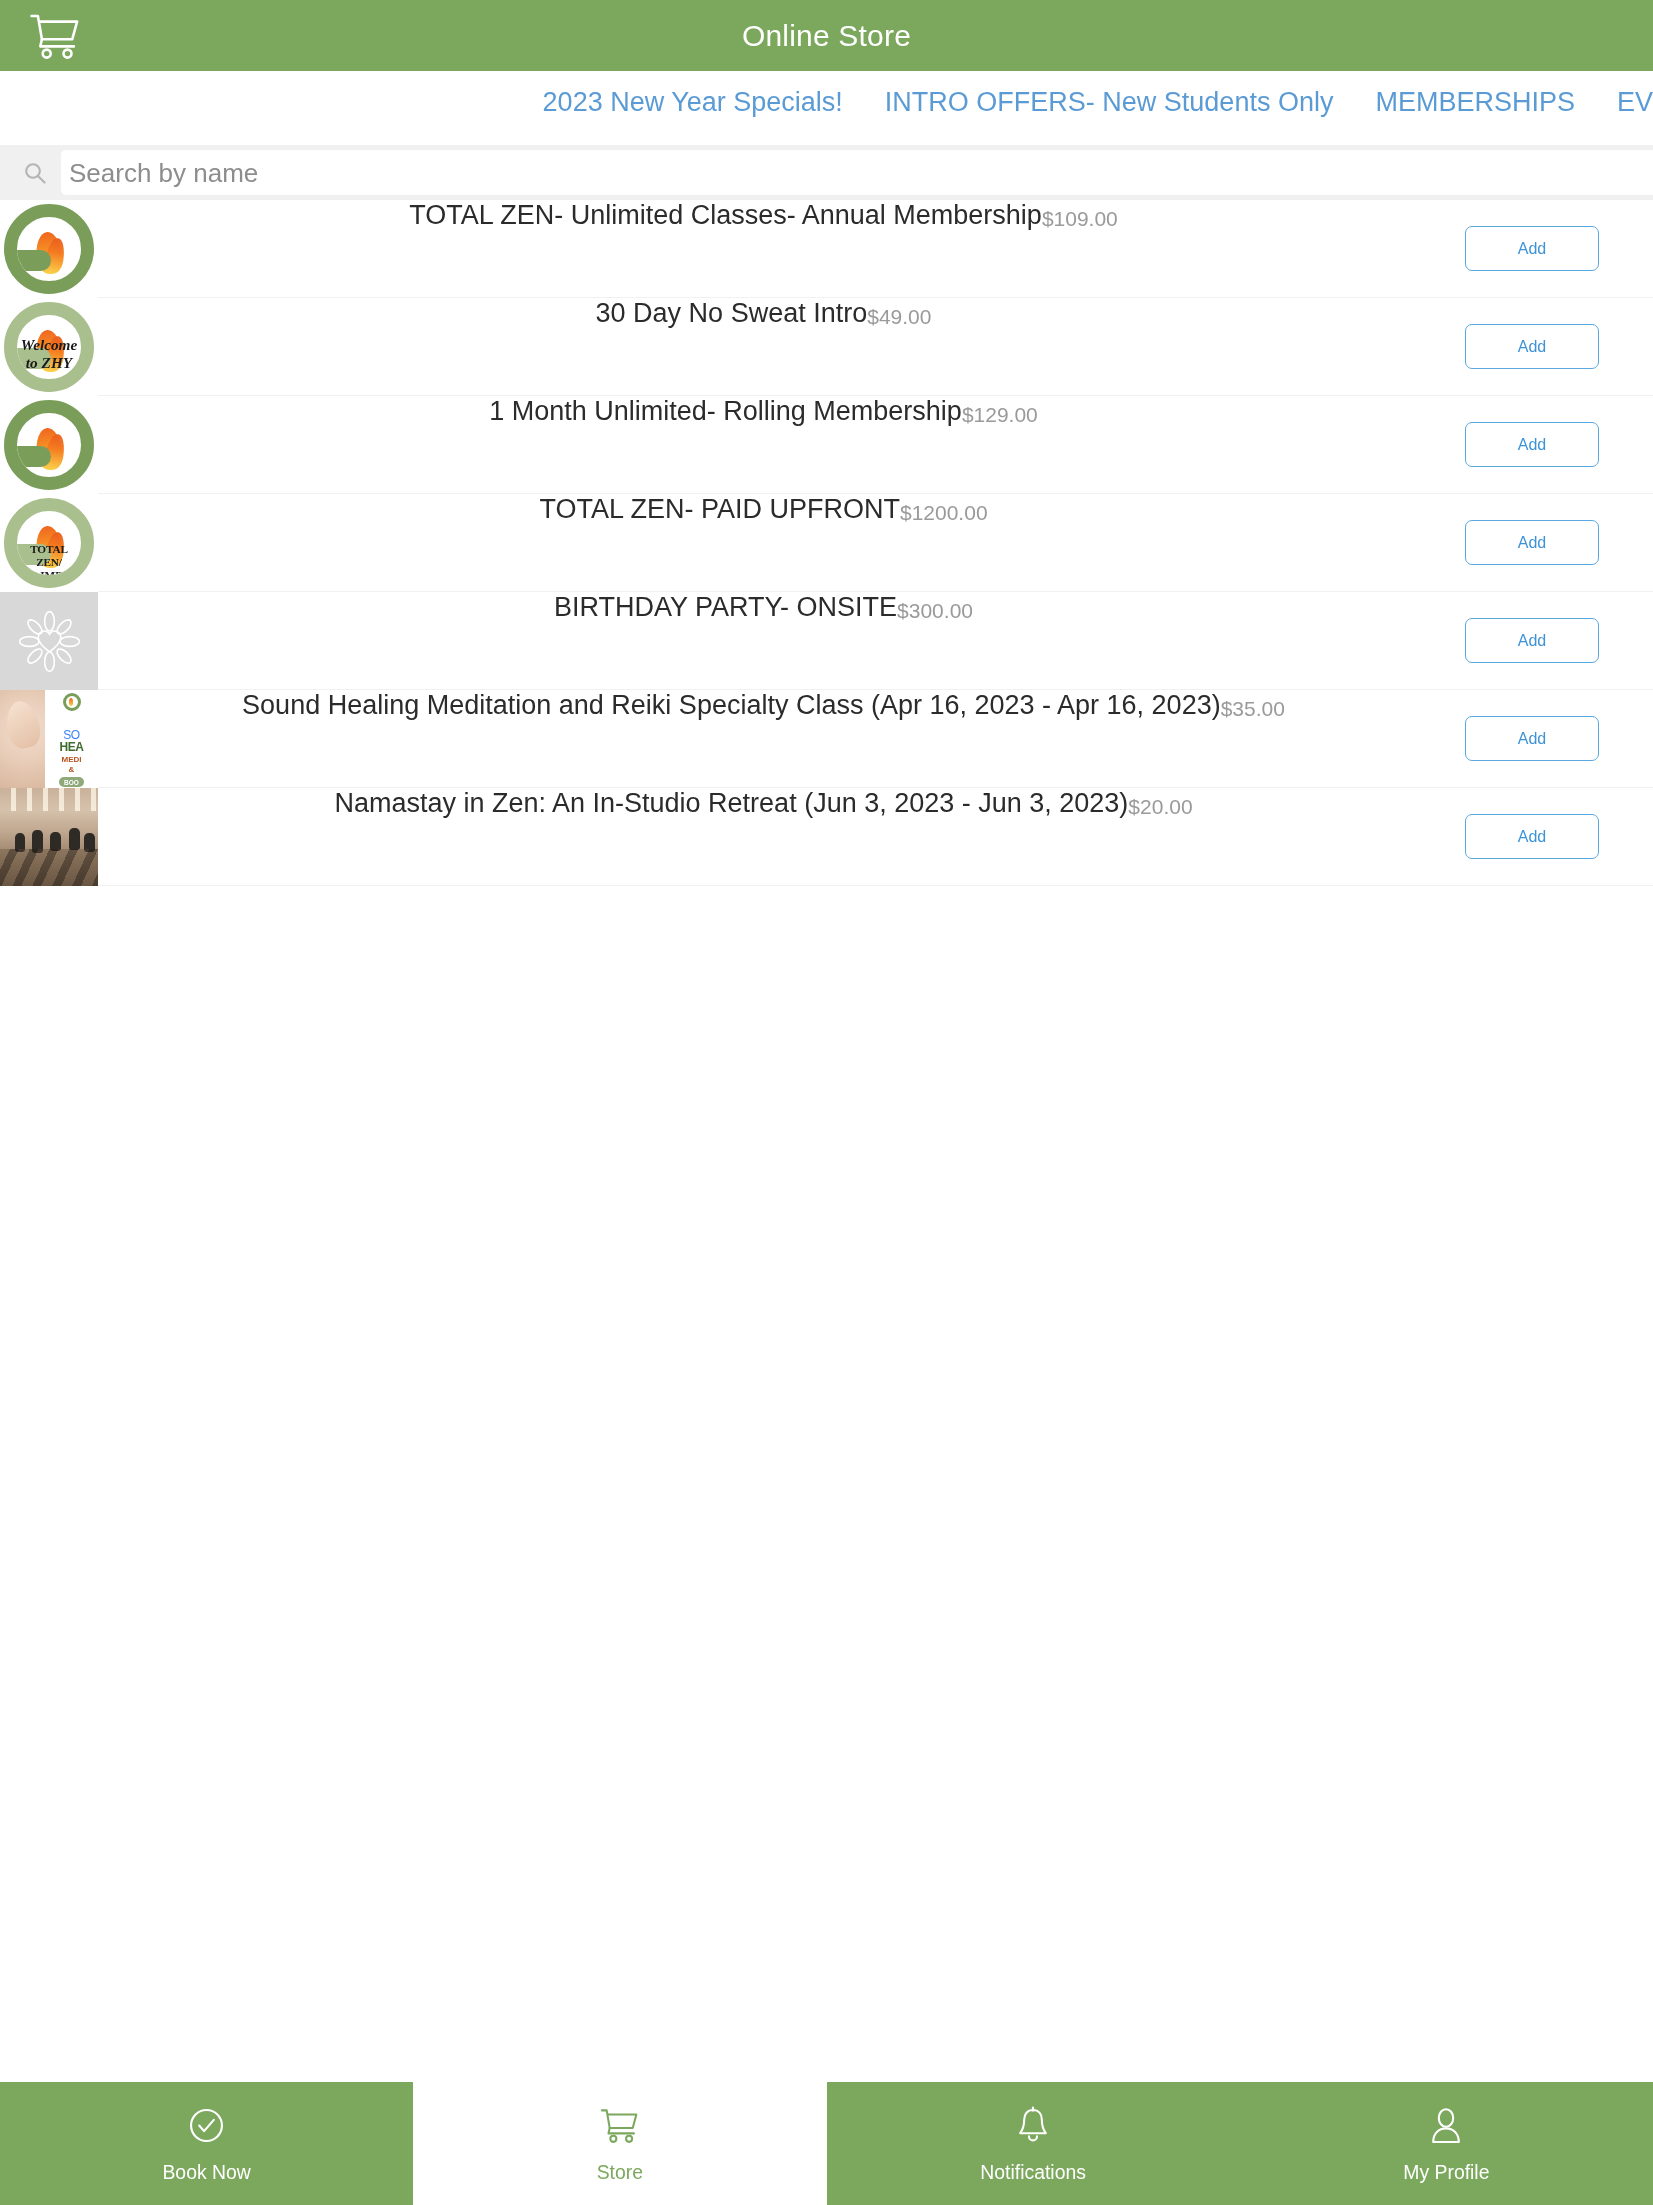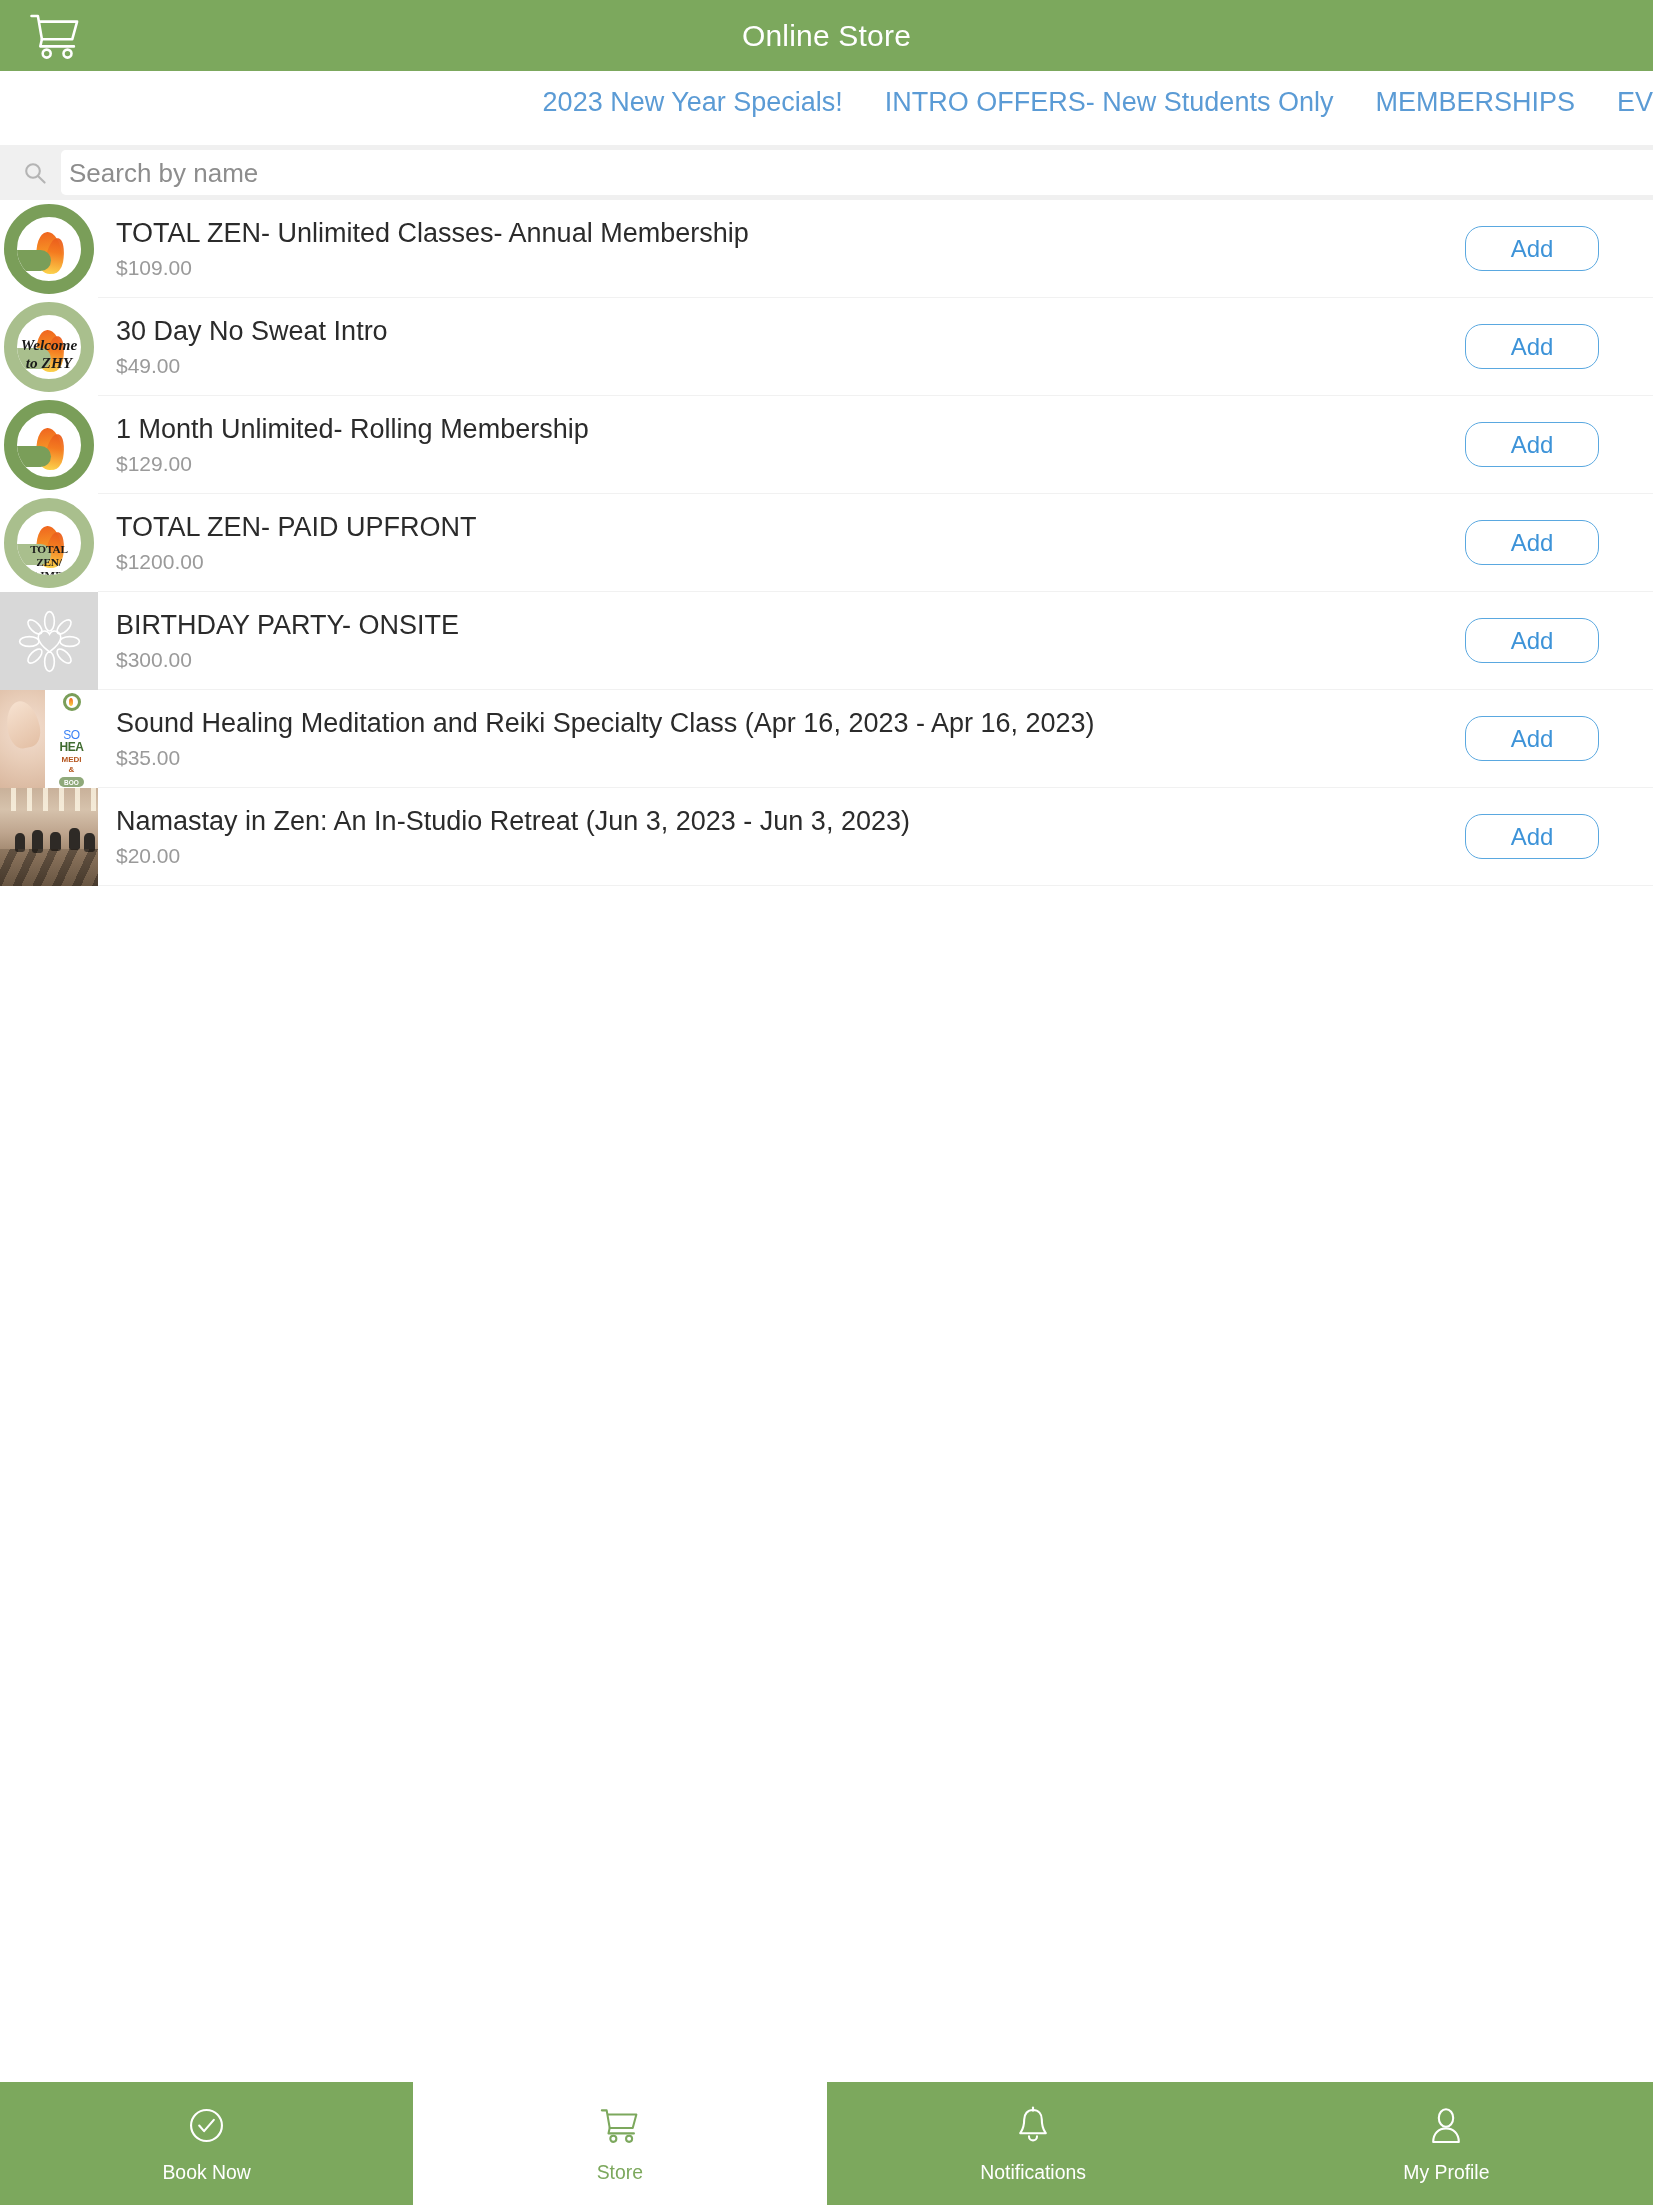--- a/index.html
+++ b/index.html
@@ -143,21 +143,21 @@
     flex: 0 0 98px;
     width: 98px;
     height: 98px;
     position: relative;
     overflow: hidden;
     background: #ffffff;
   }
   .row-body {
     flex: 1 1 auto;
     display: flex;
-    flex-direction: column;
+    flex-direction: row;
     justify-content: center;
     padding-left: 18px;
     min-width: 0;
   }
   .row-title {
     font-size: 27px;
     color: #2b2b2b;
     line-height: 1.15;
     white-space: nowrap;
     overflow: hidden;
@@ -171,24 +171,24 @@
   .row-action {
     flex: 0 0 242px;
     display: flex;
     align-items: center;
     justify-content: center;
   }
   .add-btn {
     width: 134px;
     height: 45px;
     border: 1.6px solid #5aa8e0;
-    border-radius: 17px;
+    border-radius: 7px;
     background: #ffffff;
     color: #3d93d8;
-    font-size: 24px;
+    font-size: 16px;
     font-family: "Liberation Sans", sans-serif;
     display: flex;
     align-items: center;
     justify-content: center;
     cursor: pointer;
   }
 
   
   .logo-wrap {
     position: absolute;

